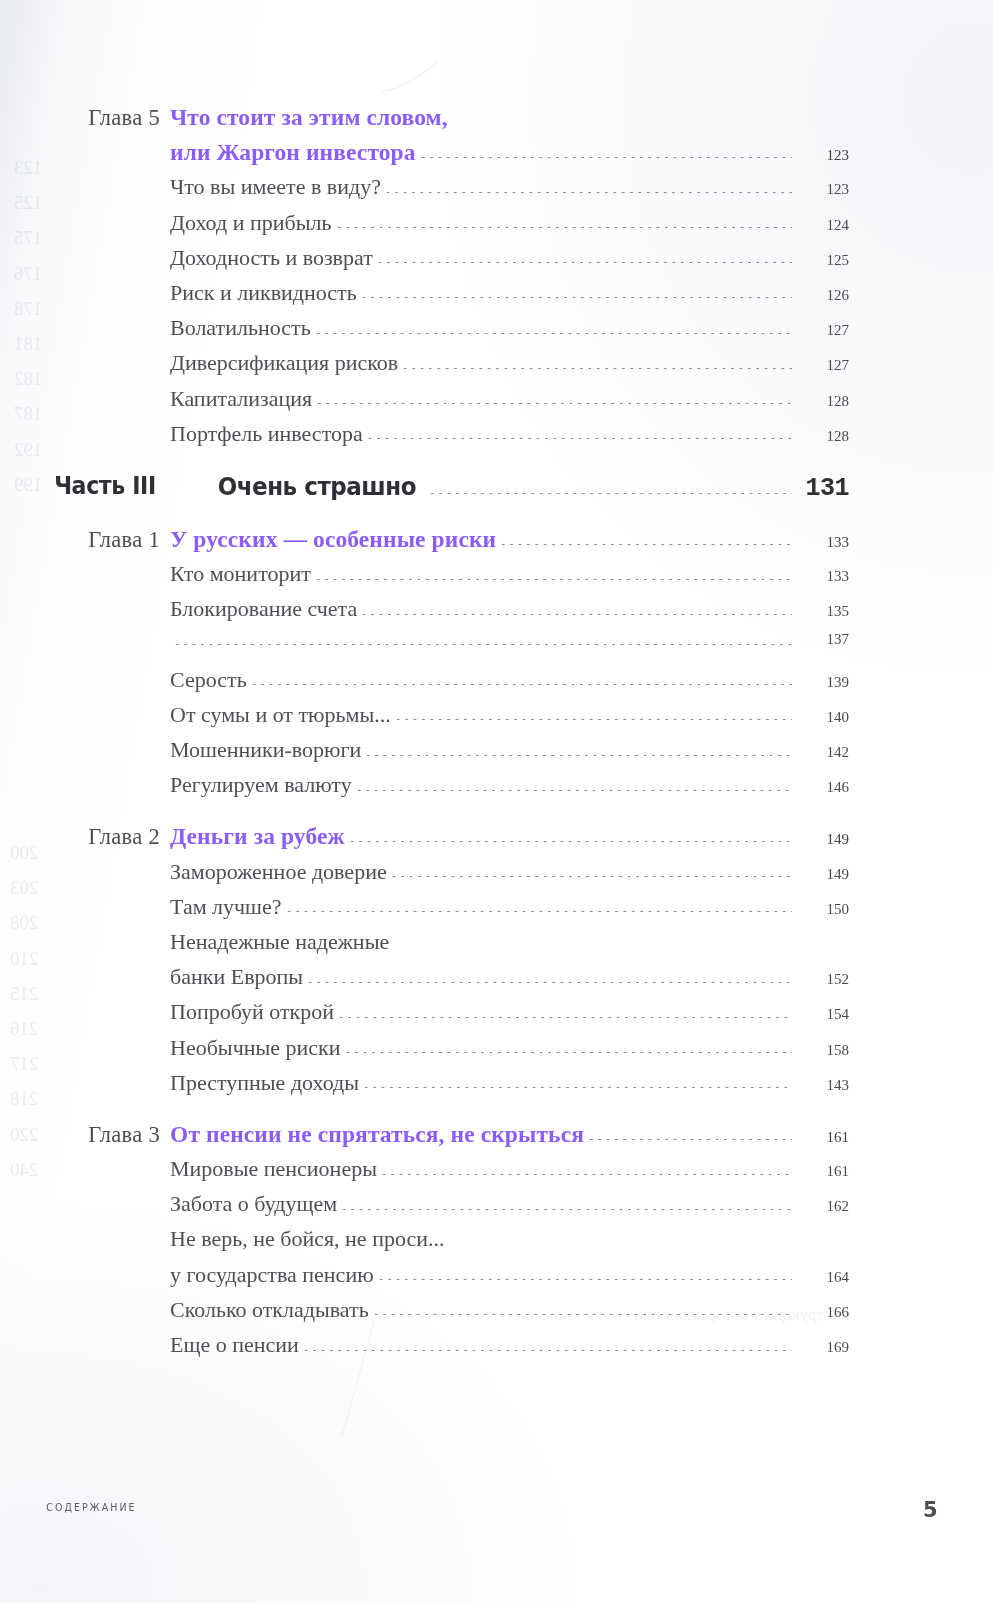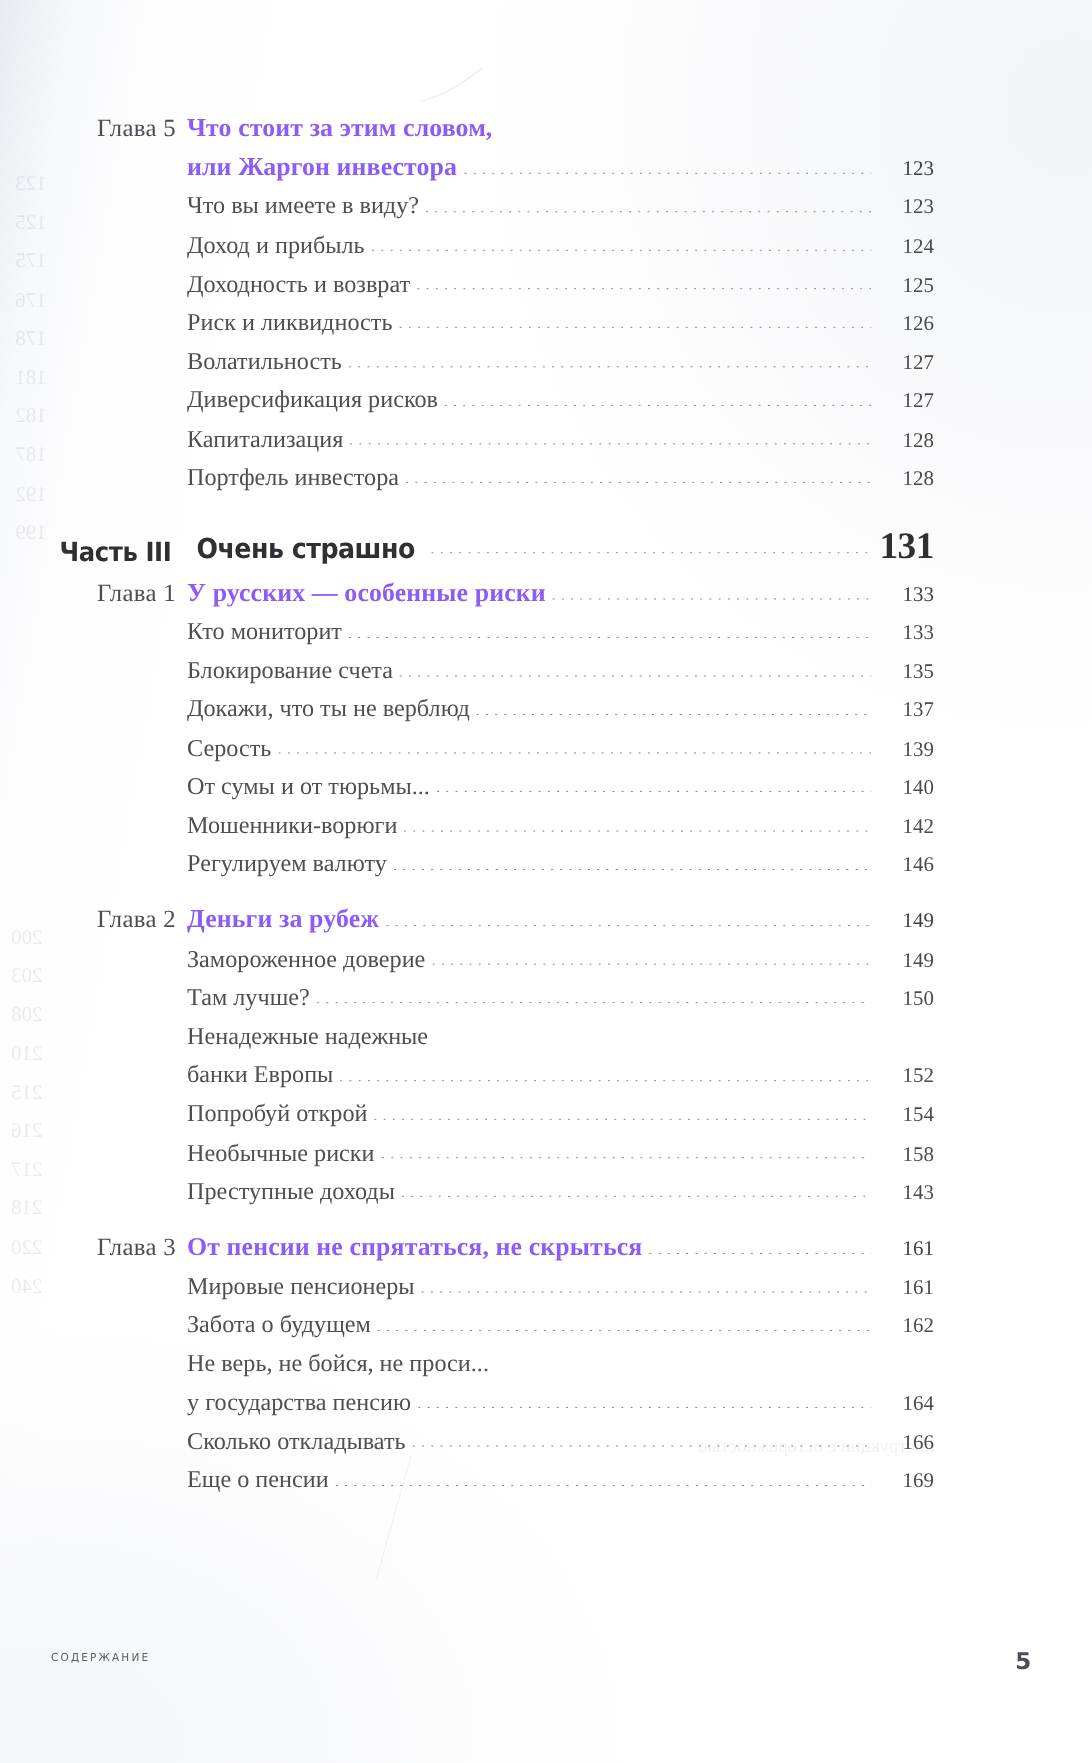--- a/index.html
+++ b/index.html
@@ -139,21 +139,21 @@
     background-image: radial-gradient(circle, #6e6e76 0.9px, rgba(0,0,0,0) 1.3px);
     background-size: 8.4px 8.4px;
     background-position: 0 50%;
     background-repeat: repeat-x;
     opacity: .85;
   }
   .pageno {
     flex: 0 0 auto;
     width: 54px;
     text-align: right;
-    font-size: 19px;
+    font-size: 15px;
     color: #4a4a51;
     white-space: nowrap;
   }
 
   
   .row.chapter .title {
     font-weight: bold;
     font-size: 23.5px;
     color: #8b5cf6;
     letter-spacing: .1px;
@@ -169,44 +169,45 @@
 
   
   .row.nolead .leader,
   .row.nolead .pageno { visibility: hidden; }
 
   
   .row.part {
     height: 44px;
     margin-top: 16px;
     margin-bottom: 10px;
-    align-items: flex-end;
+    align-items: flex-start;
+    gap: 39px;
   }
   .row.part .label {
     font-family: "DejaVu Sans", "Liberation Sans", sans-serif;
     font-weight: bold;
     font-size: 24px;
     letter-spacing: -0.4px;
     color: #2f2f36;
     transform: scaleX(.92);
     transform-origin: right baseline;
   }
   .row.part .title {
     font-family: "DejaVu Sans", "Liberation Sans", sans-serif;
     font-weight: bold;
     font-size: 25px;
     letter-spacing: -0.5px;
     color: #2f2f36;
     transform: scaleX(.92);
     transform-origin: left baseline;
   }
   .row.part .pageno {
-    font-family: Liberation Serif, serif;
+    font-family: Liberation Mono, monospace;
     font-weight: bold;
-    font-size: 34px;
+    font-size: 25px;
     letter-spacing: -0.5px;
     color: #2f2f36;
   }
   .row.part .leader { top: 6px; opacity: .8; }
 
   .gap-sm { height: 16px; }
 
   
   .footer {
     position: absolute;
@@ -386,21 +387,20 @@
       <div class="label"></div>
       <div class="body">
         <div class="title">Блокирование счета</div>
         <div class="leader"></div>
         <div class="pageno">135</div>
       </div>
     </div>
     <div class="row sub">
       <div class="label"></div>
       <div class="body">
-        <div class="title">Докажи, что ты не верблюд</div>
         <div class="leader"></div>
         <div class="pageno">137</div>
       </div>
     </div>
     <div class="row sub">
       <div class="label"></div>
       <div class="body">
         <div class="title">Серость</div>
         <div class="leader"></div>
         <div class="pageno">139</div>

